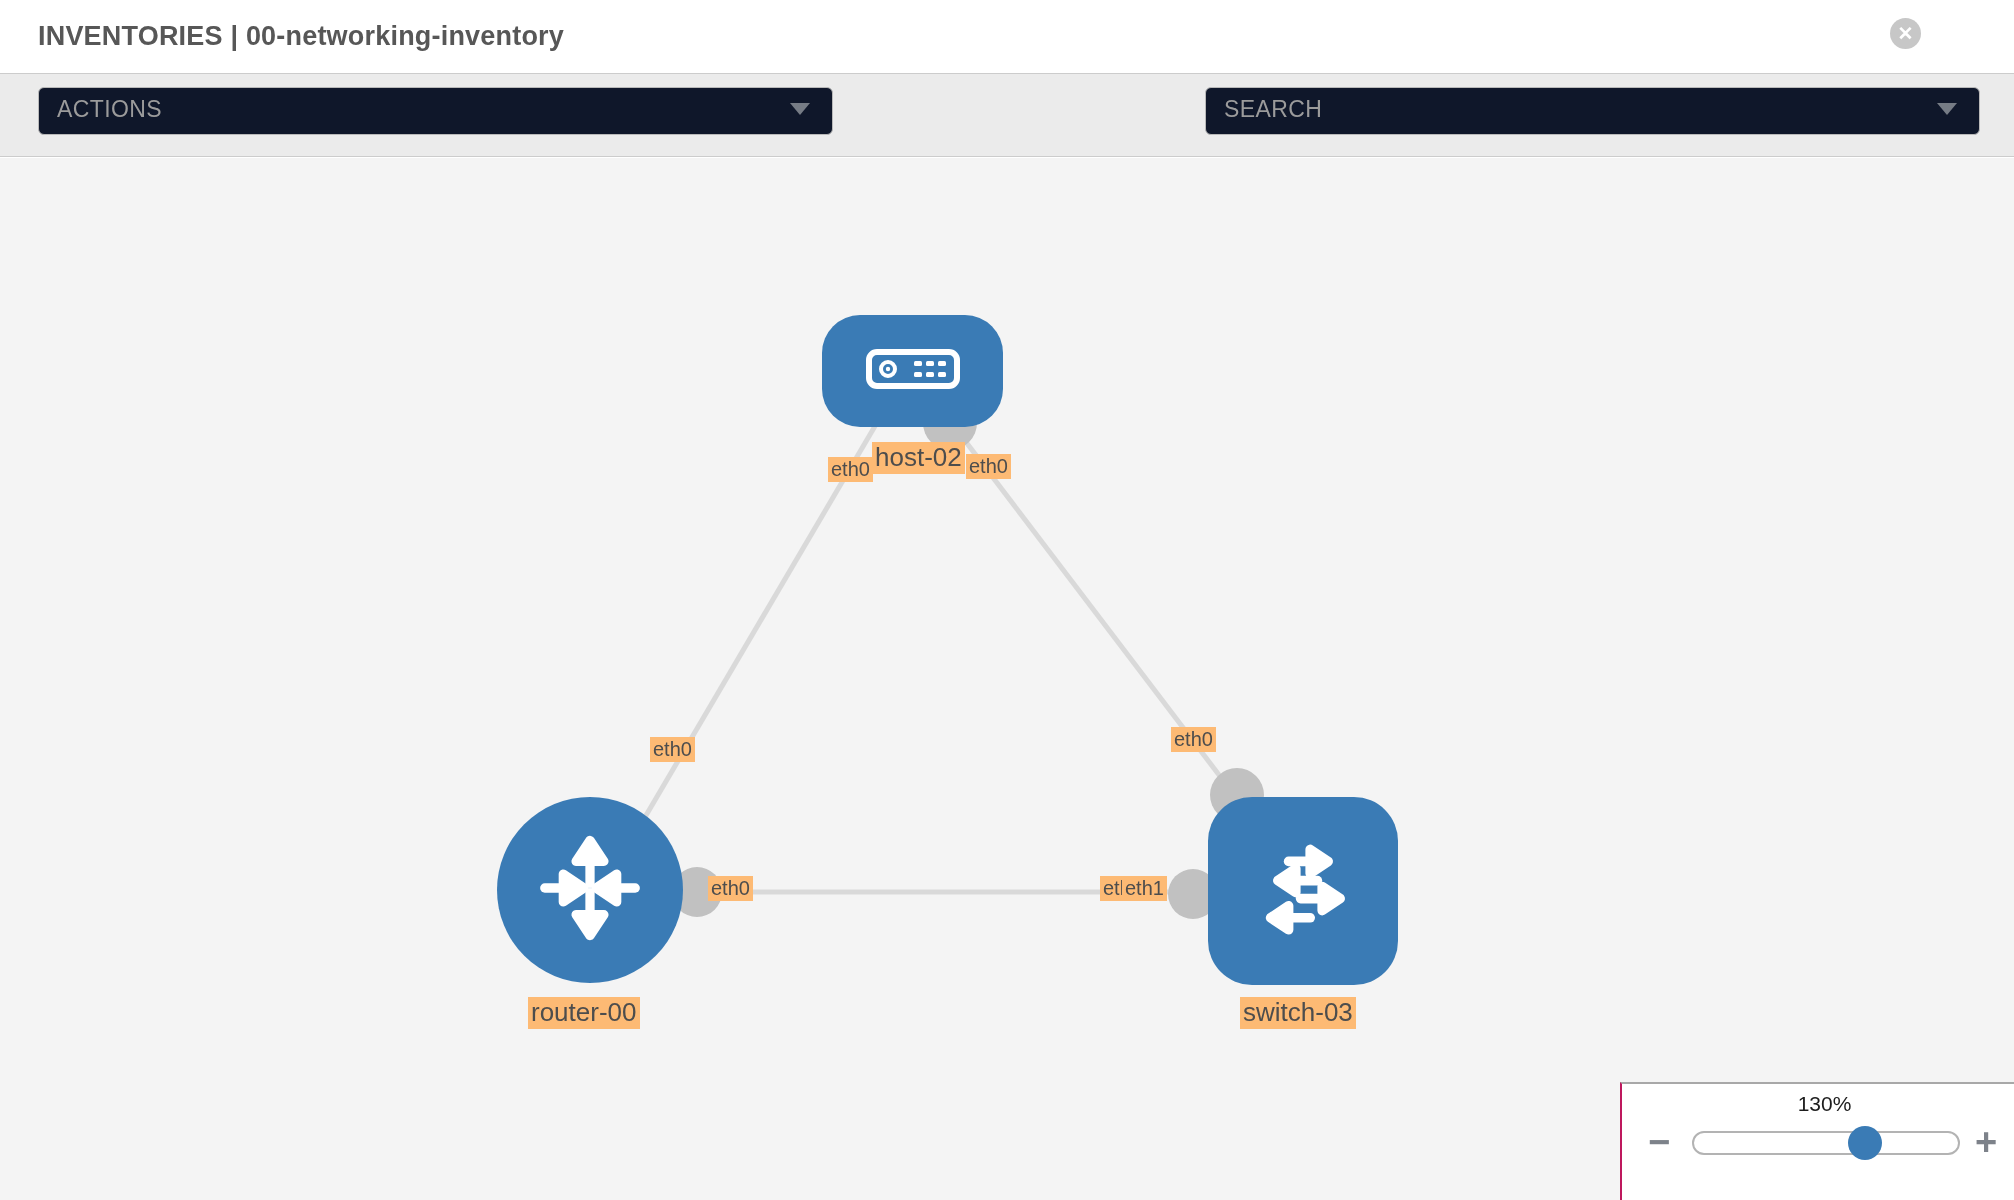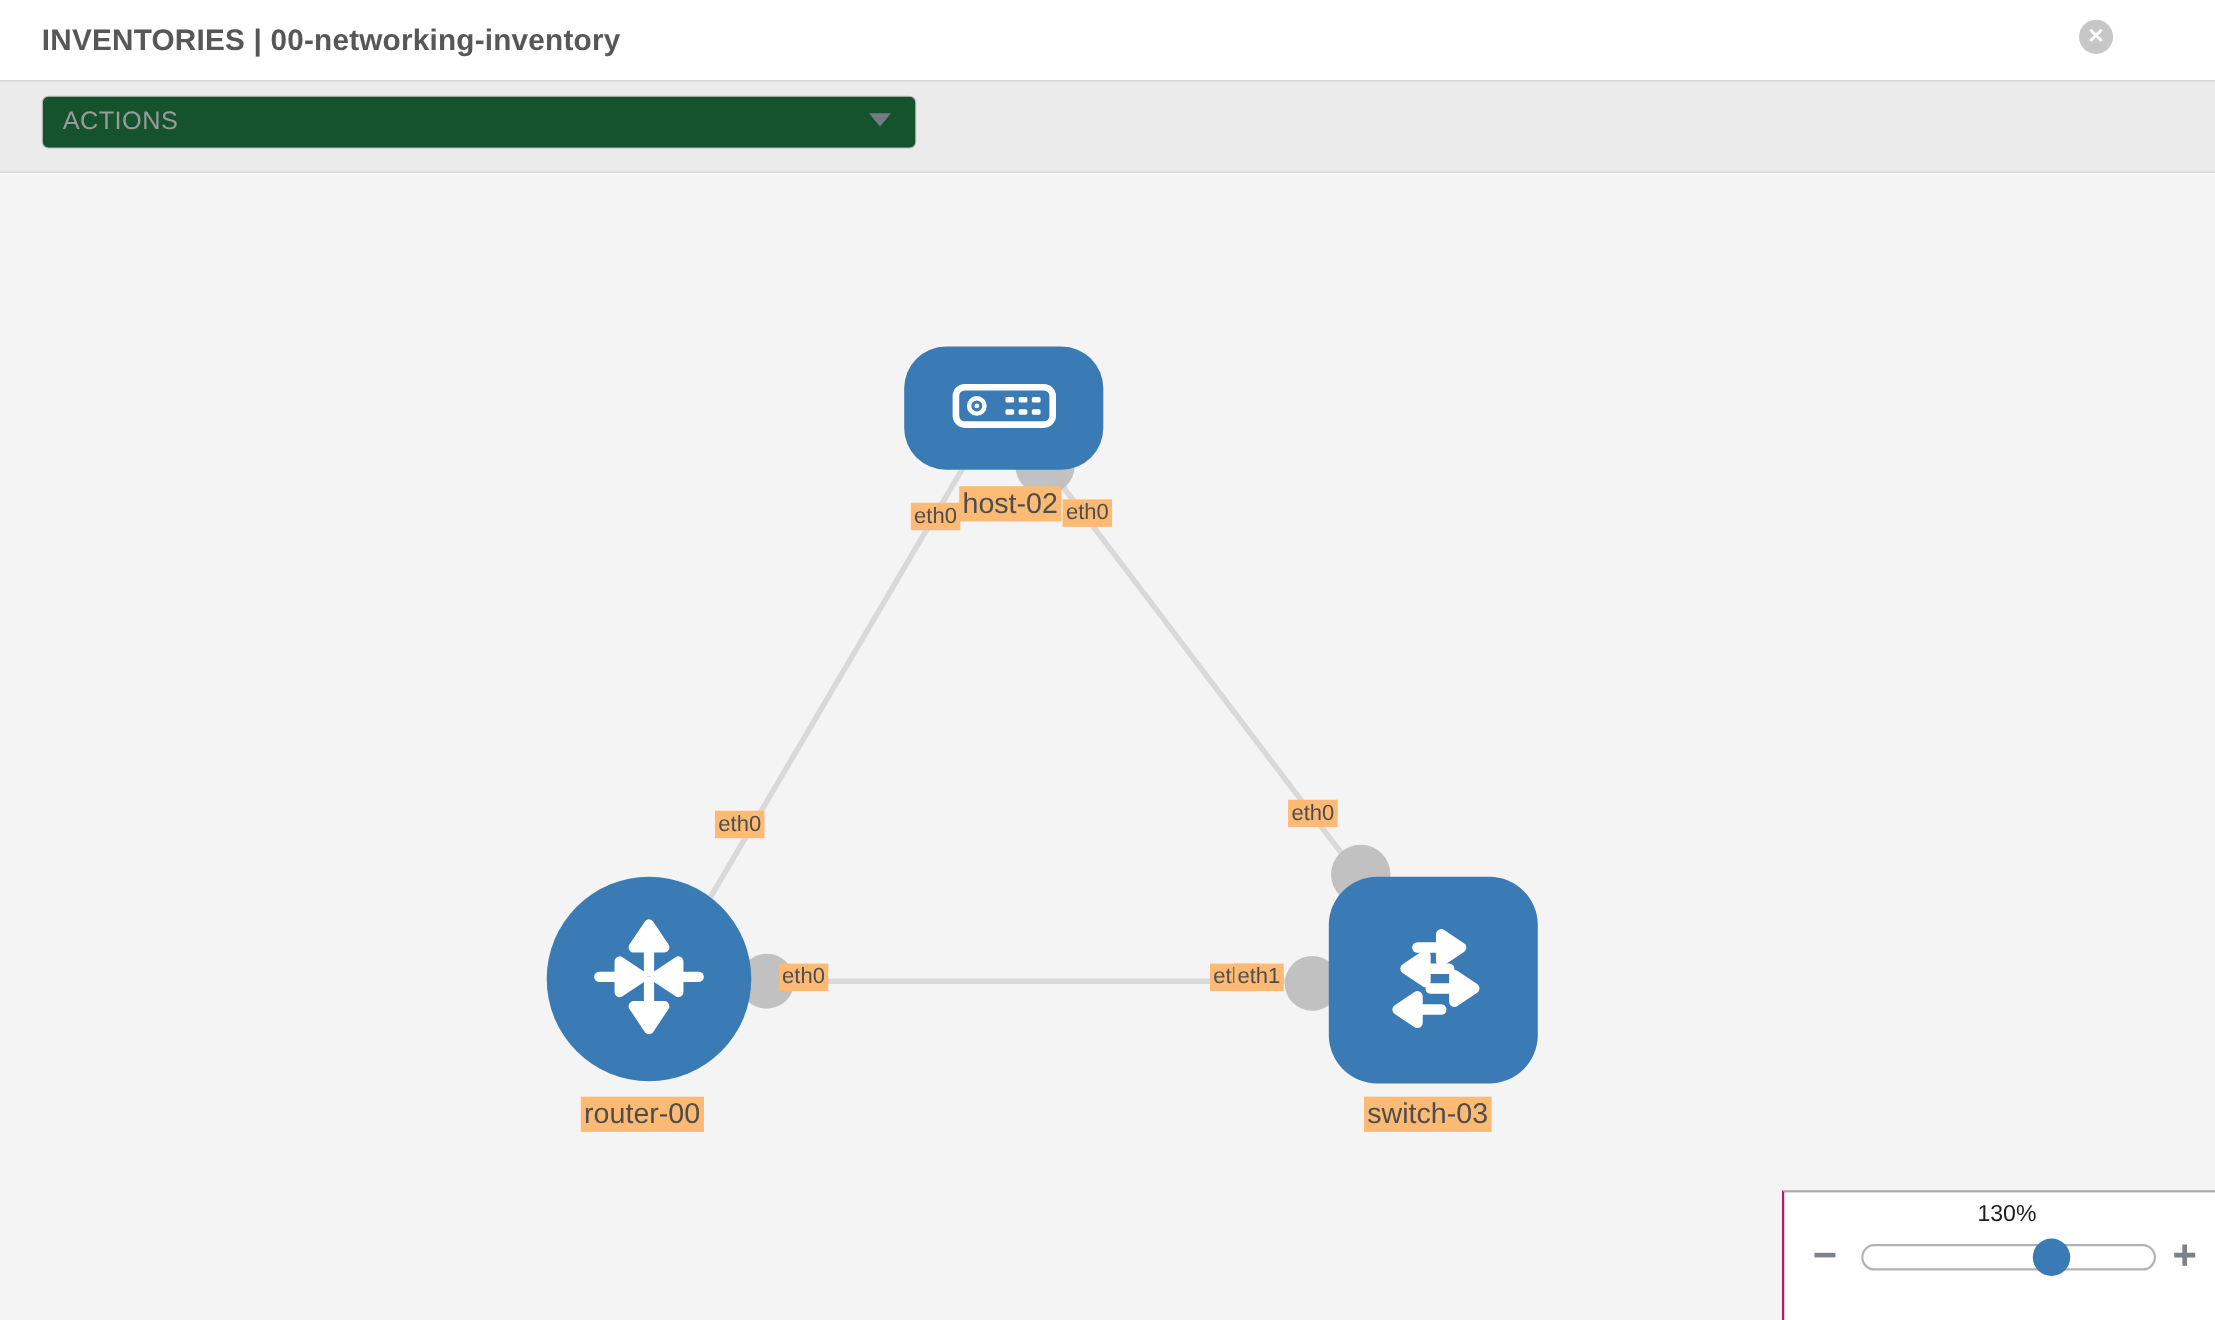--- a/index.html
+++ b/index.html
@@ -28,21 +28,21 @@
   }
 
   
   .tbar {
     position: absolute; left: 0; top: 73px; width: 2014px; height: 84px;
     background: #ebebeb;
     border-top: 1px solid #cccccc; border-bottom: 1px solid #cccccc;
   }
   .dd {
     position: absolute; top: 13px; height: 48px;
-    background: #14532d; border: 1px solid #b9b9b9; border-radius: 6px;
+    background: #0f172a; border: 1px solid #b9b9b9; border-radius: 6px;
     display: flex; align-items: center;
     padding: 0 22px 4px 18px; cursor: pointer;
   }
   .dd-actions { left: 38px; width: 795px; }
   .dd-search  { left: 1205px; width: 775px; }
   .dd-label { font-size: 23px; color: #9b9b9b; letter-spacing: 0.4px; flex: 1; }
   .caret {
     width: 0; height: 0;
     border-left: 10px solid transparent; border-right: 10px solid transparent;
     border-top: 12px solid #767c85;
@@ -128,20 +128,24 @@
   </div>
 
   <div class="tool-ico" style="left:1135px;">
     <span>
       <svg width="33" height="33" viewBox="0 0 512 512" style="transform: scaleX(-1);">
         <path fill="#82878f" d="M512 176.001C512 273.203 433.202 352 336 352c-11.22 0-22.19-1.062-32.827-3.069l-24.012 27.014A23.999 23.999 0 0 1 261.223 384H224v40c0 13.255-10.745 24-24 24h-40v40c0 13.255-10.745 24-24 24H24c-13.255 0-24-10.745-24-24v-78.059c0-6.365 2.529-12.47 7.029-16.971l161.802-161.802C163.108 213.814 160 195.271 160 176 160 78.798 238.797.001 335.999 0 433.488-.001 512 78.511 512 176.001zM336 128c0 26.51 21.49 48 48 48s48-21.49 48-48-21.49-48-48-48-48 21.49-48 48z"></path>
       </svg>
     </span>
   </div>
 
+  <div class="dd dd-search">
+    <span class="dd-label">SEARCH</span>
+    <span class="caret"></span>
+  </div>
 </div>
 
 <div class="canvas">
 
   <svg class="links-svg" width="2014" height="1042" viewBox="0 0 2014 1042">
 
     <line x1="878" y1="263" x2="628" y2="688" stroke="#d9d9d9" stroke-width="5"></line>
     <line x1="950" y1="263" x2="1235" y2="638" stroke="#d9d9d9" stroke-width="5"></line>
     <line x1="695" y1="734" x2="1205" y2="734" stroke="#d9d9d9" stroke-width="5"></line>
 

